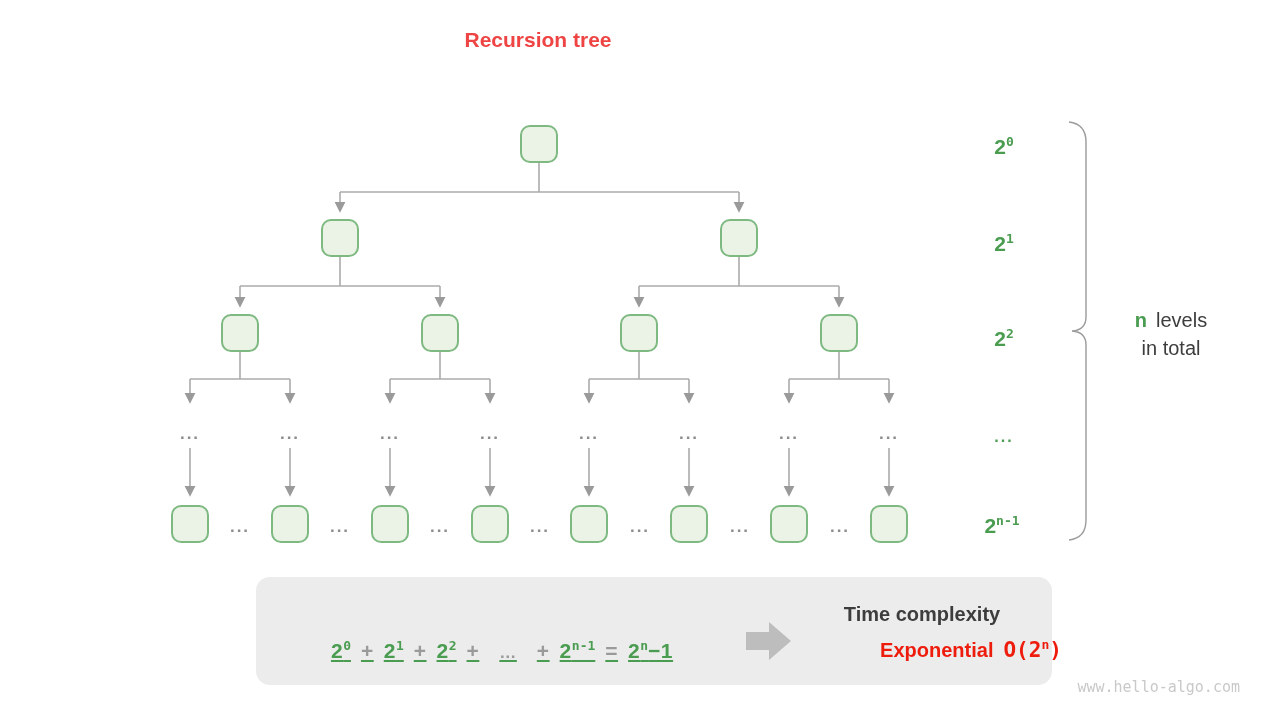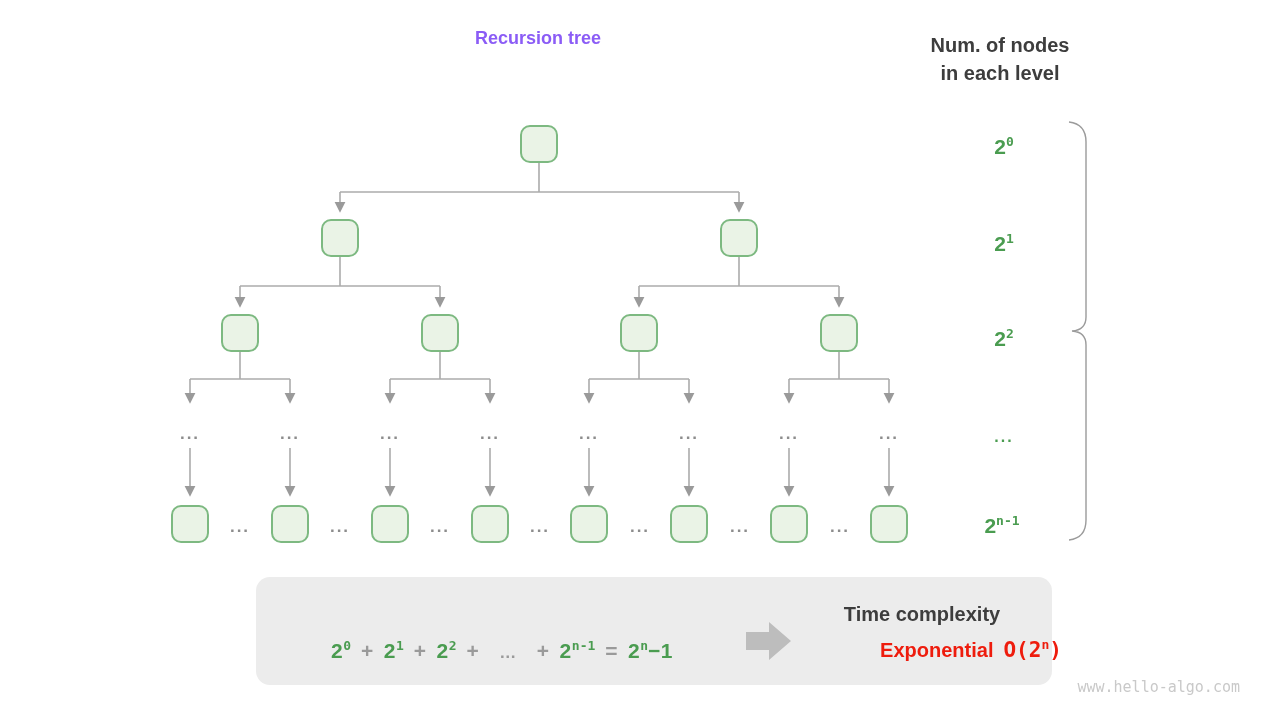--- a/index.html
+++ b/index.html
@@ -9,21 +9,21 @@
     width: 1280px; height: 720px;
     background: #ffffff;
     font-family: "Liberation Sans", sans-serif;
     color: #3d3d3d;
     overflow: hidden;
   }
   .abs { position: absolute; }
   .cx { transform: translateX(-50%); white-space: nowrap; }
 
   
-  .title { font-size: 18px; font-weight: 700; color: #8b5cf6; }
+  .title { font-size: 21px; font-weight: 700; color: #ef4444; }
   .subtitle { font-size: 20px; font-weight: 400; color: #3d3d3d; }
   .col-header { font-size: 20px; font-weight: 700; text-align: center; line-height: 28px; color: #3d3d3d; }
 
   
   .node {
     position: absolute;
     width: 38px; height: 38px;
     background: #eaf3e6;
     border: 2.5px solid #7db981;
     border-radius: 10px;
@@ -60,45 +60,41 @@
 
   
   .summary-box {
     position: absolute;
     left: 256px; top: 577px;
     width: 796px; height: 108px;
     background: #ececec;
     border-radius: 14px;
   }
   .box-title { font-size: 20px; font-weight: 700; color: #3d3d3d; }
-  .formula { font-size: 21px; font-weight: 700; color: #4a9c50; letter-spacing: 0.5px; }
+  .formula { font-size: 21px; font-weight: 700; color: #4a9c50; letter-spacing: 0.5px; text-decoration: underline; }
   .formula .op { color: #9a9a9a; margin: 0 10px; }
   .formula .dots-op { color: #9a9a9a; margin: 0 10px; font-size: 17px; }
   .complexity { font-size: 20px; font-weight: 700; color: #ee1c0d; }
   .bigo { font-family: "DejaVu Sans Mono", monospace; font-size: 21px; font-weight: 700; margin-left: 10px; }
 
   .watermark {
     position: absolute;
     right: 40px; top: 678px;
     font-family: "DejaVu Sans Mono", monospace;
     font-size: 15px;
     color: #c9c9c9;
   }
 </style>
 </head>
 <body>
 
 <div class="canvas">
 
   <div class="abs cx title" style="left:538px; top:28px;">Recursion tree</div>
 
-  <div class="abs cx col-header" style="left:1000px; top:31px;">
-    <div>Num. of nodes</div>
-    <div>in each level</div>
-  </div>
 
   <svg class="layer" width="1280" height="720">
     <defs>
       <marker id="arr" viewBox="0 0 10 10" refX="7.5" refY="5" markerWidth="7" markerHeight="7" orient="auto-start-reverse">
         <path d="M0,0 L10,5 L0,10 z" fill="#9a9a9a"></path>
       </marker>
     </defs>
     <g stroke="#ababab" stroke-width="1.6" fill="none">
 
       <path d="M539,163 V192"></path>
@@ -180,20 +176,24 @@
   <div class="dots cx" style="left:640px; top:517px;">...</div>
   <div class="dots cx" style="left:740px; top:517px;">...</div>
   <div class="dots cx" style="left:840px; top:517px;">...</div>
 
   <div class="lvl-label cx" style="left:1004px; top:130px;"><span>2</span><sup>0</sup></div>
   <div class="lvl-label cx" style="left:1004px; top:227px;"><span>2</span><sup>1</sup></div>
   <div class="lvl-label cx" style="left:1004px; top:322px;"><span>2</span><sup>2</sup></div>
   <div class="lvl-label lvl-dots cx" style="left:1004px; top:425px;">...</div>
   <div class="lvl-label cx" style="left:1002px; top:509px;"><span>2</span><sup>n-1</sup></div>
 
+  <div class="abs cx brace-note" style="left:1171px; top:306px;">
+    <div><span class="hl">n</span><span>levels</span></div>
+    <div>in total</div>
+  </div>
 
   <div class="summary-box"></div>
 
 
   <div class="abs cx formula" style="left:502px; top:638px;">
     <span><span>2</span><sup>0</sup></span><span class="op">+</span><span><span>2</span><sup>1</sup></span><span class="op">+</span><span><span>2</span><sup>2</sup></span><span class="op">+</span><span class="dots-op">…</span><span class="op">+</span><span><span>2</span><sup>n-1</sup></span><span class="op">=</span><span><span>2</span><sup>n</sup><span>−1</span></span>
   </div>
 
   <svg class="layer" width="1280" height="720" style="pointer-events:none;">
     <polygon points="746,632 769,632 769,622 791,641 769,660 769,650 746,650" fill="#bdbdbd"></polygon>

